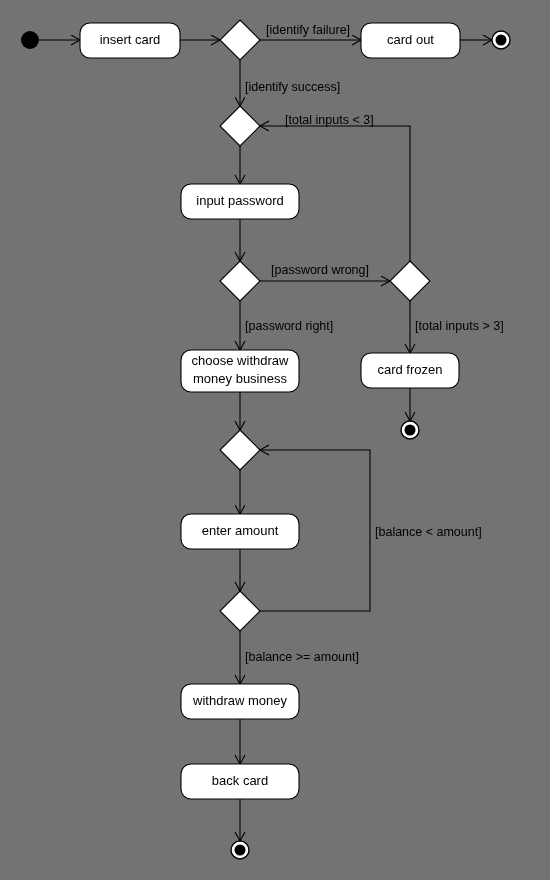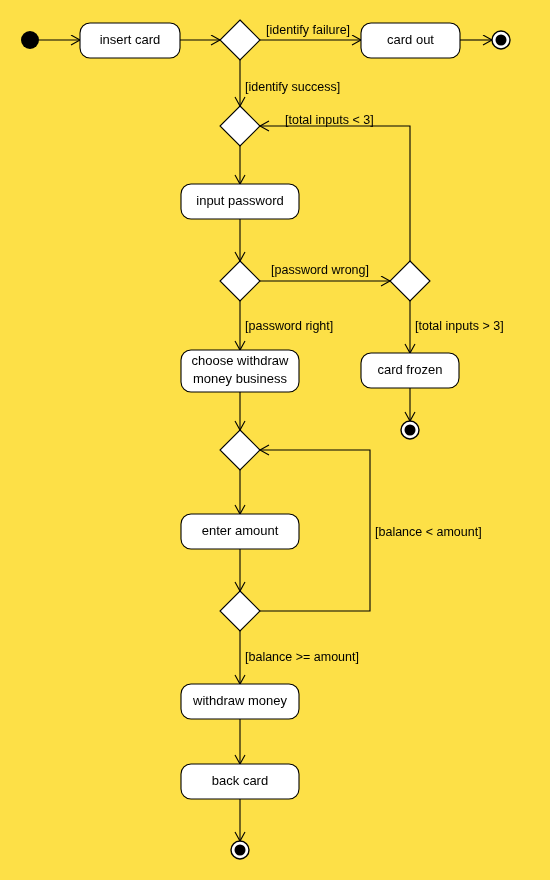--- a/index.html
+++ b/index.html
@@ -4,21 +4,21 @@
 <style>
   html, body {
     margin: 0;
     padding: 0;
     background: #ffffff;
   }
   #canvas {
     position: relative;
     width: 550px;
     height: 880px;
-    background: #fde047;
+    background: #737373;
     overflow: hidden;
     font-family: "Liberation Sans", sans-serif;
   }
   svg#diagram {
     position: absolute;
     left: 0;
     top: 0;
     width: 550px;
     height: 880px;
   }

